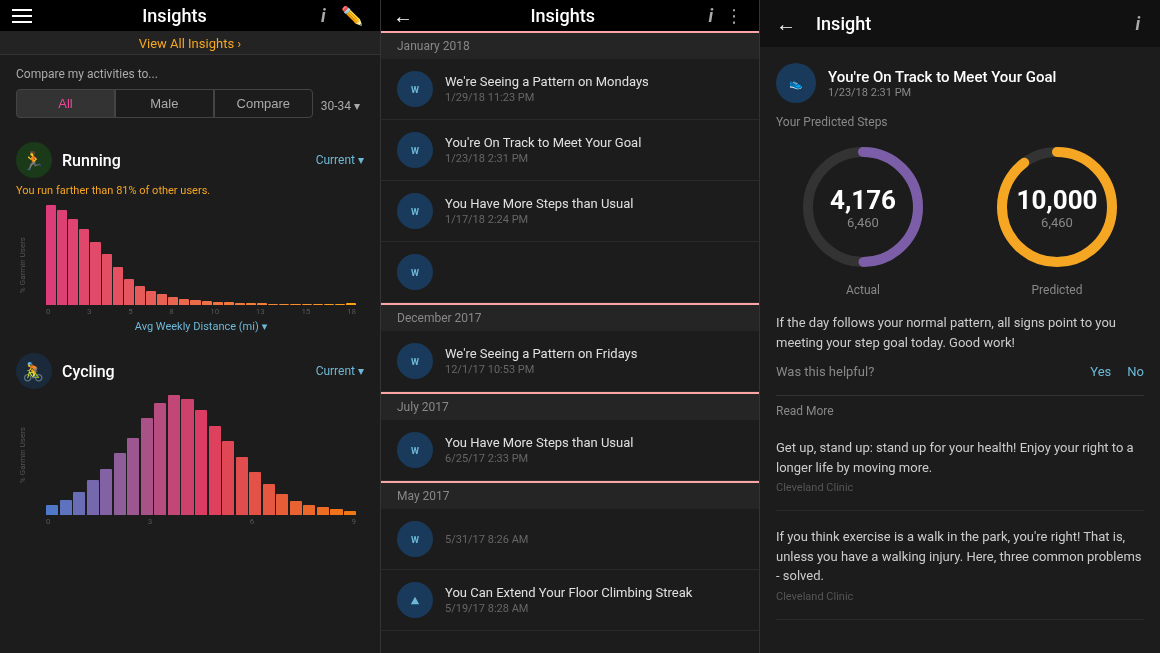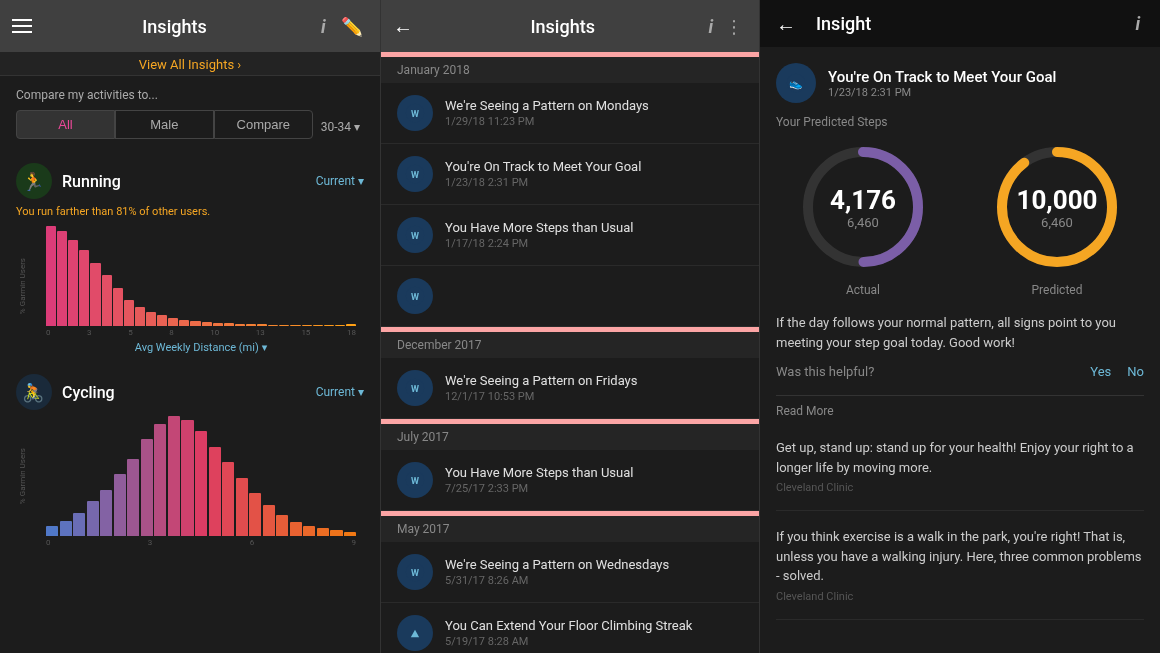--- a/index.html
+++ b/index.html
@@ -41,23 +41,23 @@
       flex: 1;
       background: #1c1c1c;
       display: flex;
       flex-direction: column;
       height: 653px;
       overflow: hidden;
     }
 
     
     .header {
-      background: #404040;
+      background: #000000;
       padding: 0 12px;
-      height: 52px;
+      height: 31px;
       display: flex;
       align-items: center;
       flex-shrink: 0;
     }
     .header-title {
       color: #fff;
       font-size: 18px;
       font-weight: 500;
       flex: 1;
       text-align: center;
@@ -194,21 +194,21 @@
     .panel-scroll::-webkit-scrollbar { width: 4px; }
     .panel-scroll::-webkit-scrollbar-track { background: #1c1c1c; }
     .panel-scroll::-webkit-scrollbar-thumb { background: #444; }
 
     
     .month-header {
       background: #252525;
       padding: 6px 16px;
       color: #888;
       font-size: 12px;
-      border-top: 5px solid #fca5a5;
+      border-top: 2px solid #fca5a5;
     }
 
     
     .insight-item {
       display: flex;
       align-items: center;
       padding: 12px 16px;
       border-bottom: 1px solid #2a2a2a;
       cursor: pointer;
       gap: 12px;
@@ -628,33 +628,32 @@
       <div class="month-header">July 2017</div>
       <div class="insight-item">
         <div class="insight-item-icon steps">
           <svg width="22" height="22" viewBox="0 0 24 24">
             <circle cx="12" cy="12" r="10" fill="#1a3a5c"></circle>
             <text x="12" y="16" text-anchor="middle" fill="#6db8d6" font-size="10" font-weight="bold">W</text>
           </svg>
         </div>
         <div class="insight-item-text">
           <div class="insight-item-title">You Have More Steps than Usual</div>
-          <div class="insight-item-date">7/25/17 2:33 PM</div>
+          <div class="insight-item-date">6/25/17 2:33 PM</div>
         </div>
       </div>
       <div class="month-header">May 2017</div>
       <div class="insight-item">
         <div class="insight-item-icon steps">
           <svg width="22" height="22" viewBox="0 0 24 24">
             <circle cx="12" cy="12" r="10" fill="#1a3a5c"></circle>
             <text x="12" y="16" text-anchor="middle" fill="#6db8d6" font-size="10" font-weight="bold">W</text>
           </svg>
         </div>
         <div class="insight-item-text">
-          <div class="insight-item-title">We're Seeing a Pattern on Wednesdays</div>
           <div class="insight-item-date">5/31/17 8:26 AM</div>
         </div>
       </div>
       <div class="insight-item">
         <div class="insight-item-icon climbing">
           <svg width="20" height="20" viewBox="0 0 24 24">
             <path d="M7 17l5-9 5 9H7z" fill="#6db8d6"></path>
           </svg>
         </div>
         <div class="insight-item-text">

